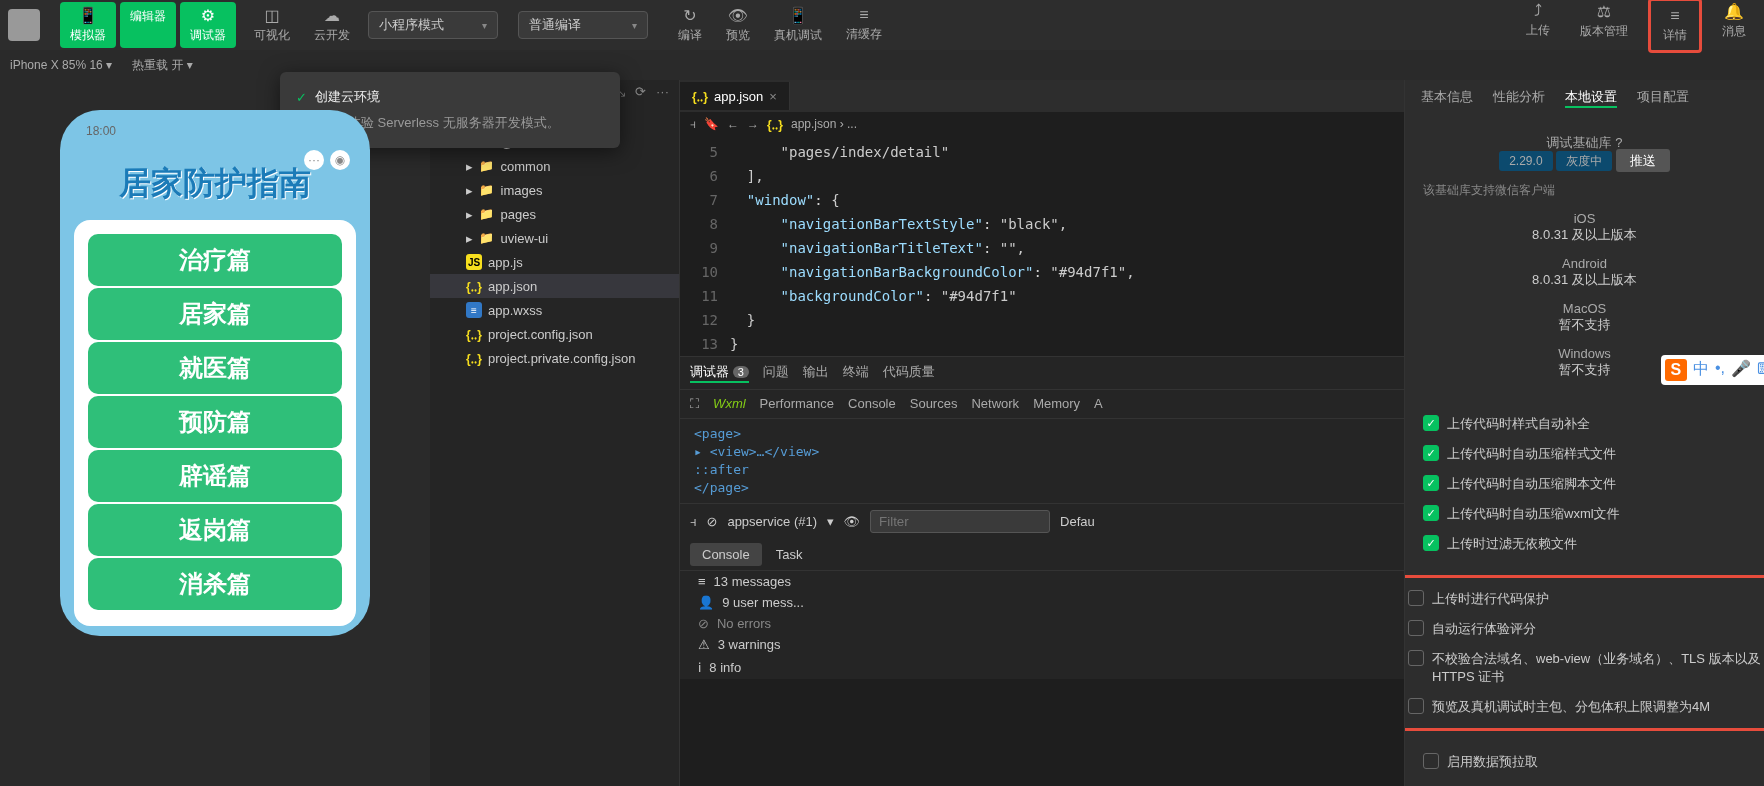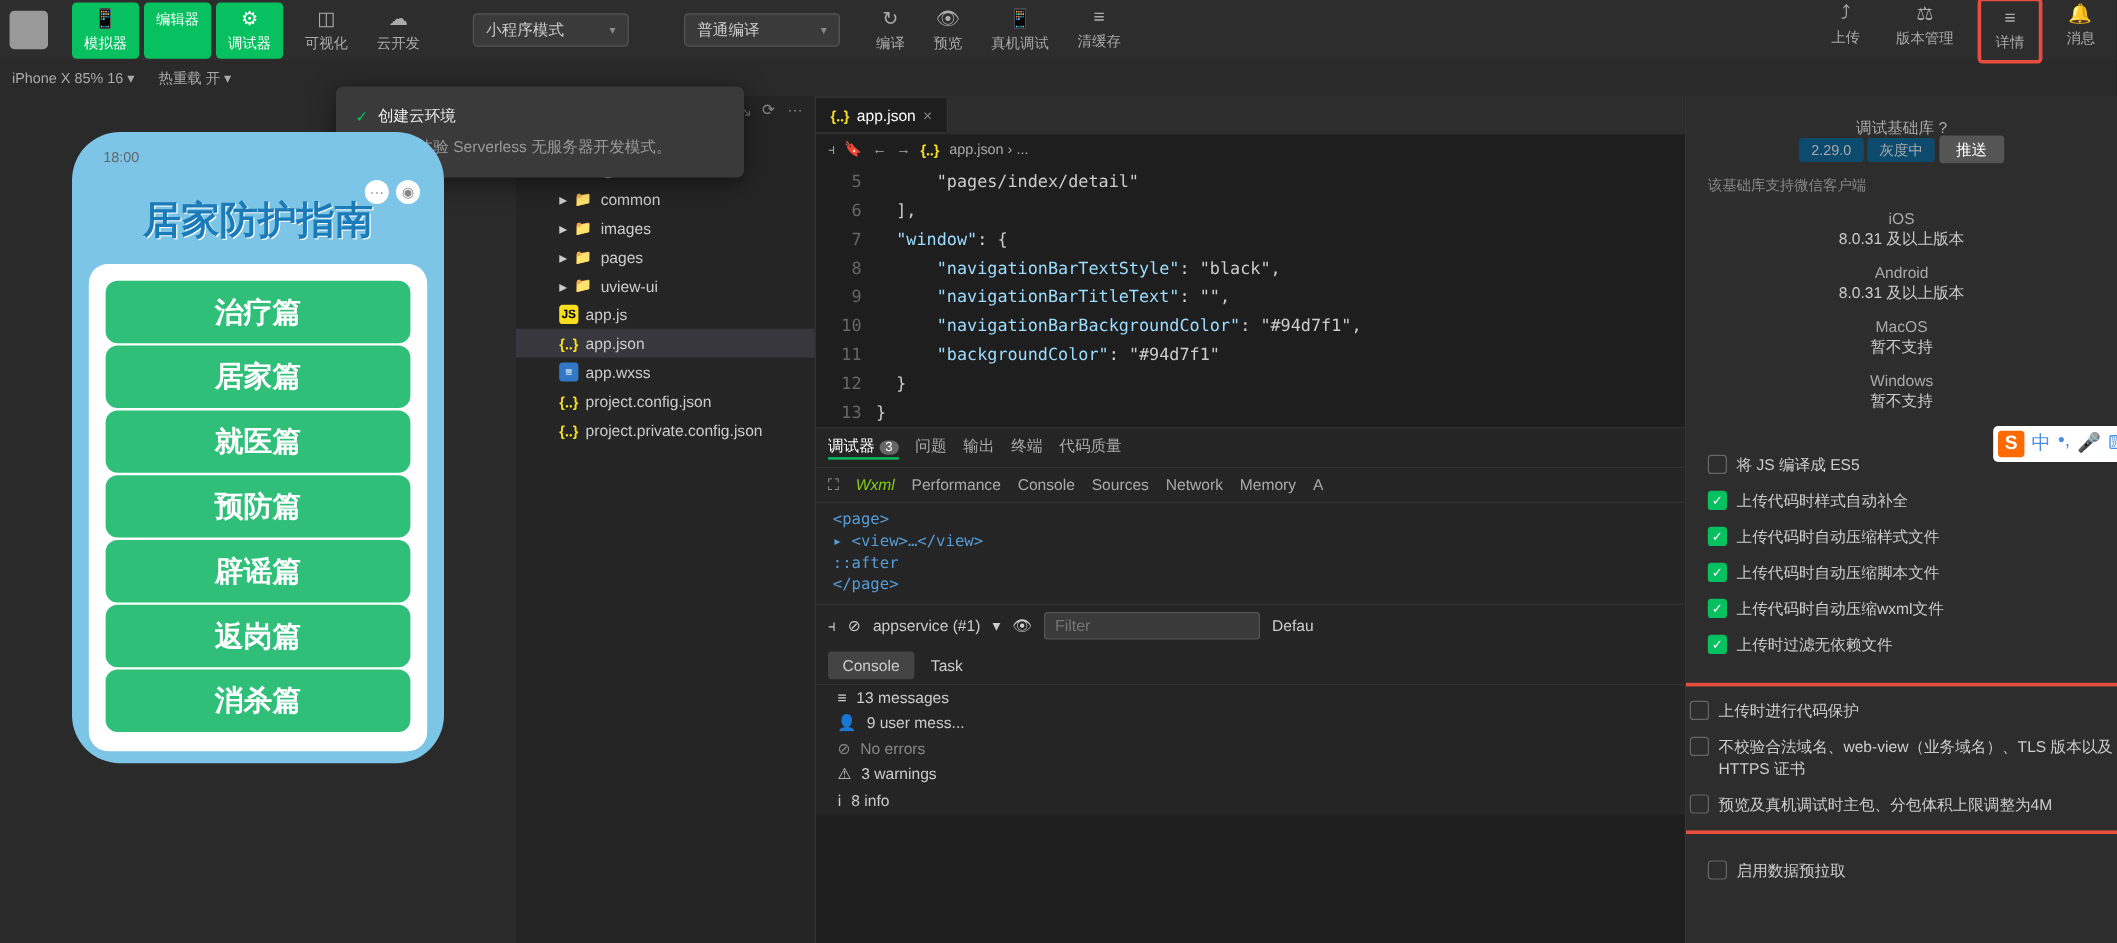--- a/index.html
+++ b/index.html
@@ -3,21 +3,21 @@
 <meta charset="utf-8">
 <style>
 * { margin: 0; padding: 0; box-sizing: border-box; }
 body { font-family: -apple-system, "Segoe UI", sans-serif; background: #1e1e1e; color: #ccc; width: 1764px; height: 786px; overflow: hidden; font-size: 13px; }
 .top-toolbar { display: flex; align-items: center; height: 50px; background: #2d2d2d; padding: 0 8px; }
 .avatar { width: 32px; height: 32px; background: #999; border-radius: 4px; margin-right: 20px; }
 .tool-group { display: flex; gap: 4px; margin-right: 8px; }
 .tool-btn { display: flex; flex-direction: column; align-items: center; padding: 4px 10px; border-radius: 4px; color: #aaa; font-size: 12px; }
 .tool-btn.green { background: #07c160; color: #fff; }
 .tool-btn .icon { font-size: 16px; margin-bottom: 2px; }
-.select-box { background: #3a3a3a; border: 1px solid #555; border-radius: 4px; padding: 4px 10px; color: #ccc; position: relative; min-width: 130px; display: flex; justify-content: space-between; align-items: center; margin-left: 26px; }
+.select-box { background: #3a3a3a; border: 1px solid #555; border-radius: 4px; padding: 4px 10px; color: #ccc; position: relative; min-width: 130px; display: flex; justify-content: space-between; align-items: center; }
 .select-box .chevron { font-size: 10px; color: #888; }
 .toolbar-right { margin-left: auto; display: flex; gap: 10px; }
 .sub-bar { display: flex; align-items: center; height: 30px; background: #2a2a2a; padding: 0 10px; font-size: 12px; color: #aaa; }
 .main { display: flex; height: calc(786px - 80px); }
 .simulator { width: 430px; display: flex; flex-direction: column; align-items: center; padding-top: 30px; background: #2a2a2a; }
 .phone { width: 310px; background: #7dc5e6; border-radius: 40px; padding: 10px; position: relative; }
 .phone-statusbar { color: #666; font-size: 12px; padding: 4px 16px; }
 .phone-controls { position: absolute; right: 20px; top: 40px; display: flex; gap: 6px; }
 .phone-controls span { width: 20px; height: 20px; background: #fff; border-radius: 10px; display: flex; align-items: center; justify-content: center; color: #888; font-size: 12px; }
 .app-title { text-align: center; font-size: 32px; color: #1b7bb8; font-weight: bold; padding: 20px 0 14px; text-shadow: 1px 1px 0 #fff; }
@@ -346,20 +346,26 @@
           </div>
           <div class="msg-row ">
             <span>ℹ</span>
             <span>8 info</span>
           </div>
         </div>
     </div>
   </div>
 
   <div class="right-panel">
+    <div class="r-tabs" id="r-tabs">
+        <span class="">基本信息</span>
+        <span class="">性能分析</span>
+        <span class="active">本地设置</span>
+        <span class="">项目配置</span>
+      </div>
     <div class="r-section">
       <div class="r-row">
         <span><span>调试基础库</span> <span>?</span></span>
         <span>
           <span class="ver-pill">2.29.0</span>
           <span class="ver-pill">灰度中</span>
           <span class="btn-push">推送</span>
         </span>
       </div>
       <div style="color:#888;font-size:12px;padding:6px 0">该基础库支持微信客户端</div>
@@ -377,24 +383,20 @@
             <span class="r-value">暂不支持</span>
           </div>
           <div class="r-row">
             <span>Windows</span>
             <span class="r-value">暂不支持</span>
           </div>
         </div>
     </div>
     <div class="r-section" id="checks-normal">
         <div class="checkbox-item">
-          <span class="checkbox "></span>
-          <span>将 JS 编译成 ES5</span>
-        </div>
-        <div class="checkbox-item">
           <span class="checkbox checked">✓</span>
           <span>上传代码时样式自动补全</span>
         </div>
         <div class="checkbox-item">
           <span class="checkbox checked">✓</span>
           <span>上传代码时自动压缩样式文件</span>
         </div>
         <div class="checkbox-item">
           <span class="checkbox checked">✓</span>
           <span>上传代码时自动压缩脚本文件</span>
@@ -405,20 +407,24 @@
         </div>
         <div class="checkbox-item">
           <span class="checkbox checked">✓</span>
           <span>上传时过滤无依赖文件</span>
         </div>
       </div>
     <div class="r-section highlight-box" id="checks-highlight">
         <div class="checkbox-item">
           <span class="checkbox "></span>
           <span>上传时进行代码保护</span>
+        </div>
+        <div class="checkbox-item">
+          <span class="checkbox "></span>
+          <span>自动运行体验评分</span>
         </div>
         <div class="checkbox-item">
           <span class="checkbox "></span>
           <span>不校验合法域名、web-view（业务域名）、TLS 版本以及 HTTPS 证书</span>
         </div>
         <div class="checkbox-item">
           <span class="checkbox "></span>
           <span>预览及真机调试时主包、分包体积上限调整为4M</span>
         </div>
       </div>

